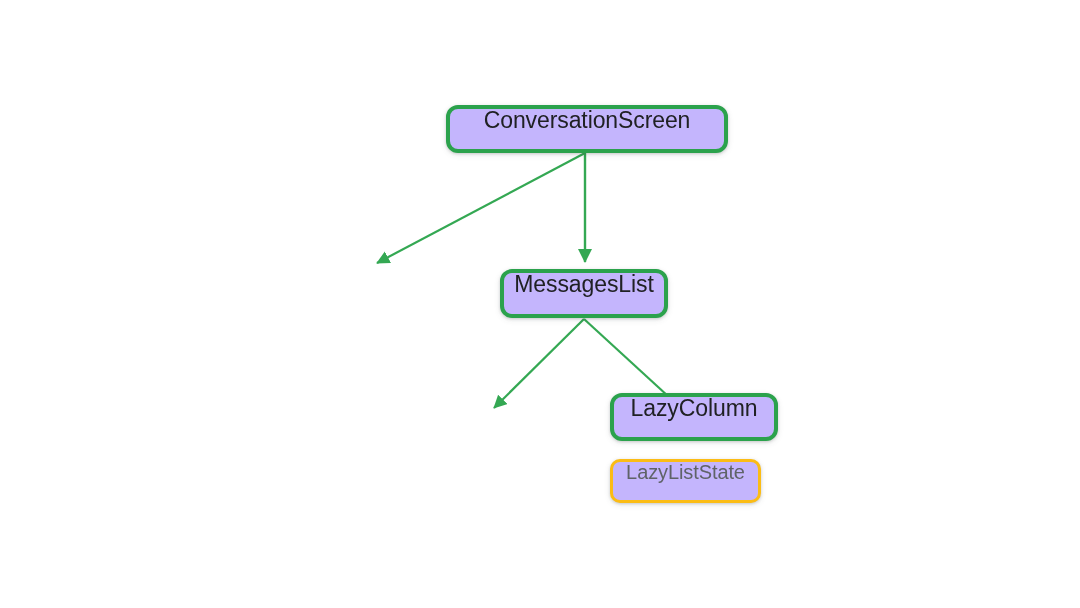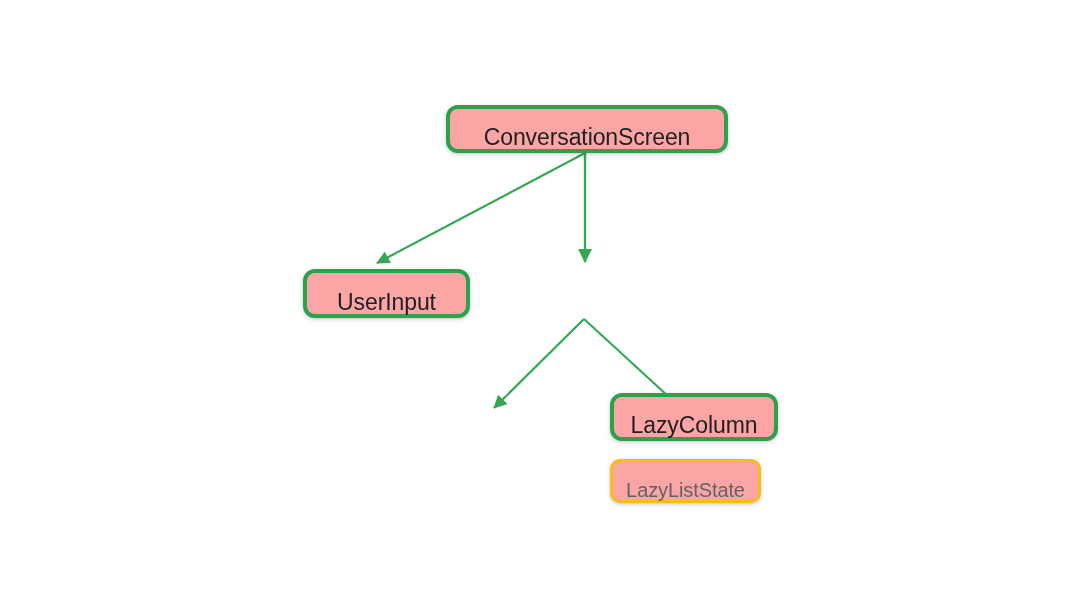--- a/index.html
+++ b/index.html
@@ -24,23 +24,23 @@
     left: 0;
     top: 0;
     width: 1080px;
     height: 608px;
     pointer-events: none;
   }
   .node {
     position: absolute;
     box-sizing: border-box;
     display: flex;
-    align-items: flex-end;
+    align-items: flex-start;
     justify-content: center;
-    background: #fca5a5;
+    background: #c4b5fd;
     border-style: solid;
     border-width: 4px;
     border-radius: 12px;
     box-shadow: 0 1px 3px rgba(60,64,67,0.22), 0 2px 6px rgba(60,64,67,0.10);
     white-space: nowrap;
   }
   .node.green {
     border-color: #2ba24c;
     z-index: 3;
   }
@@ -88,24 +88,24 @@
 
     <line x1="584" y1="319" x2="494" y2="408" stroke="#34a853" stroke-width="2.2" marker-end="url(#arrowhead)"></line>
 
     <line x1="584" y1="319" x2="681" y2="408" stroke="#34a853" stroke-width="2.2" marker-end="url(#arrowhead)"></line>
   </svg>
 
   <div class="node green" id="node-conversationscreen">
     <span class="node-label">ConversationScreen</span>
   </div>
 
-  <div class="node green" id="node-userinput">
-    <span class="node-label">UserInput</span>
+
+  <div class="node green" id="node-messageslist">
+    <span class="node-label">MessagesList</span>
   </div>
-
 
 
   <div class="node green" id="node-lazycolumn">
     <span class="node-label">LazyColumn</span>
   </div>
 
   <div class="node amber" id="node-lazyliststate">
     <span class="node-label">LazyListState</span>
   </div>
 

